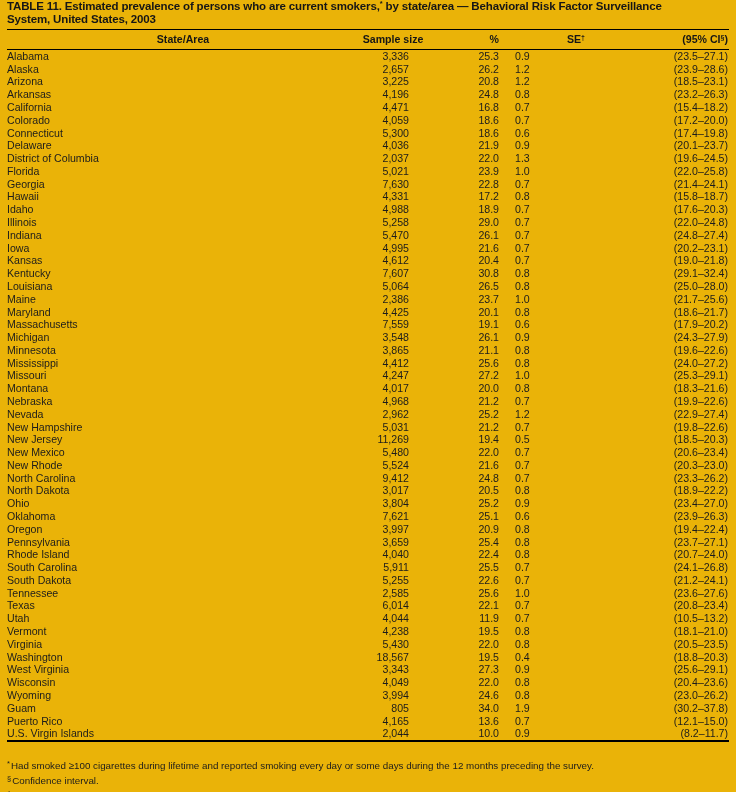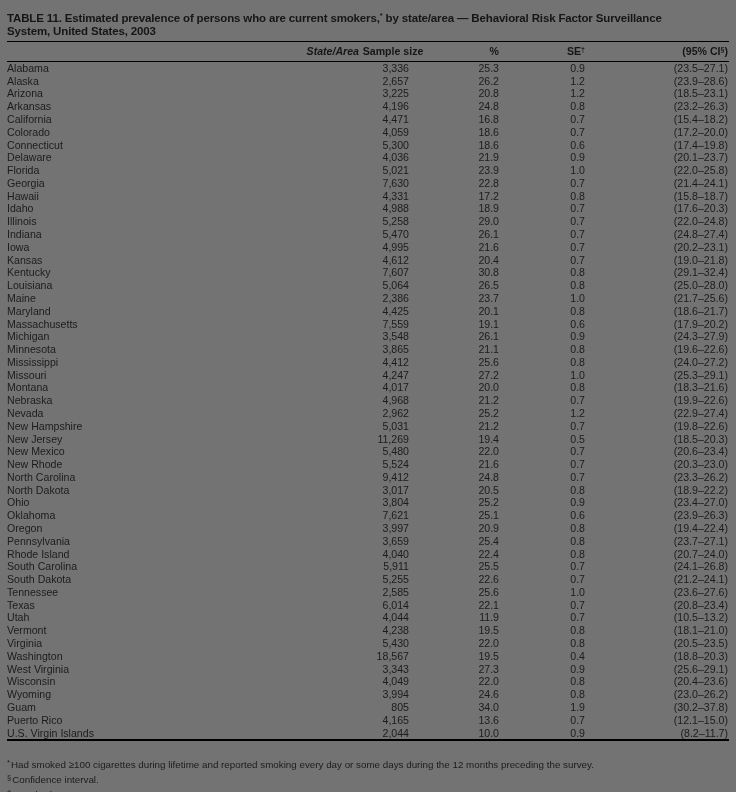--- a/index.html
+++ b/index.html
@@ -6,22 +6,22 @@
     margin: 0;
     padding: 0;
     background: #ffffff;
     font-family: "Liberation Sans", sans-serif;
     color: #1c1c1c;
   }
   .page {
     width: 736px;
     height: 792px;
     box-sizing: border-box;
-    padding: 12px 7px 0 7px;
-    background: #737373;
+    padding: 0 7px 0 7px;
+    background: #eab308;
     overflow: hidden;
   }
   .title {
     font-weight: bold;
     font-size: 11.5px;
     line-height: 13px;
     letter-spacing: -0.15px;
     color: #161616;
   }
   .title sup {
@@ -44,36 +44,36 @@
     padding: 4px 0 3.5px 0;
     border-bottom: 1px solid #000;
     white-space: nowrap;
     color: #161616;
   }
   thead th sup {
     font-size: 7px;
     line-height: 0;
     vertical-align: 3px;
   }
-  th.h-state  { text-align: right; font-style: italic; }
+  th.h-state  { text-align: center; }
   th.h-sample { text-align: center; }
   th.h-pct    { text-align: right; padding-right: 16px; }
   th.h-se     { text-align: right; padding-right: 16px; }
   th.h-ci     { text-align: right; padding-right: 1px; }
   tbody td {
     font-size: 10.6px;
     line-height: 10px;
     padding: 1.4px 0;
     white-space: nowrap;
     color: #1c1c1c;
   }
   td.c0 { text-align: left; }
   td.c1 { text-align: right; padding-right: 18px; }
   td.c2 { text-align: right; padding-right: 16px; }
-  td.c3 { text-align: right; padding-right: 16px; }
+  td.c3 { text-align: left; padding-right: 16px; }
   td.c4 { text-align: right; padding-right: 1px; }
   .footnotes {
     margin-top: 15px;
     width: 722px;
   }
   .footnote {
     font-size: 9.8px;
     line-height: 13px;
     color: #1c1c1c;
   }
@@ -161,20 +161,27 @@
           <td class="c4">(17.4–19.8)</td>
         </tr>
         <tr>
           <td class="c0">Delaware</td>
           <td class="c1">4,036</td>
           <td class="c2">21.9</td>
           <td class="c3">0.9</td>
           <td class="c4">(20.1–23.7)</td>
         </tr>
         <tr>
+          <td class="c0">District of Columbia</td>
+          <td class="c1">2,037</td>
+          <td class="c2">22.0</td>
+          <td class="c3">1.3</td>
+          <td class="c4">(19.6–24.5)</td>
+        </tr>
+        <tr>
           <td class="c0">Florida</td>
           <td class="c1">5,021</td>
           <td class="c2">23.9</td>
           <td class="c3">1.0</td>
           <td class="c4">(22.0–25.8)</td>
         </tr>
         <tr>
           <td class="c0">Georgia</td>
           <td class="c1">7,630</td>
           <td class="c2">22.8</td>

